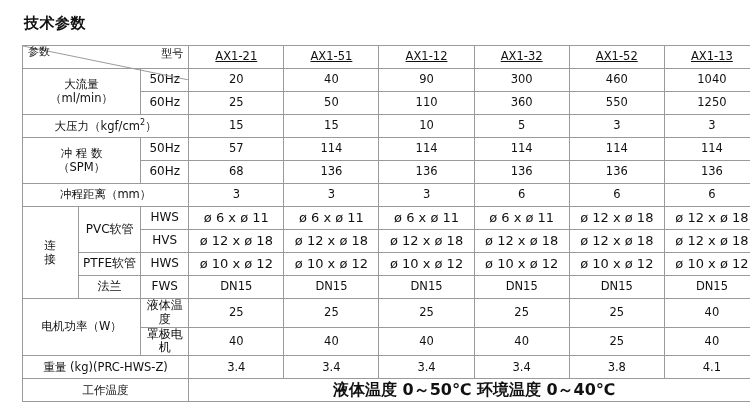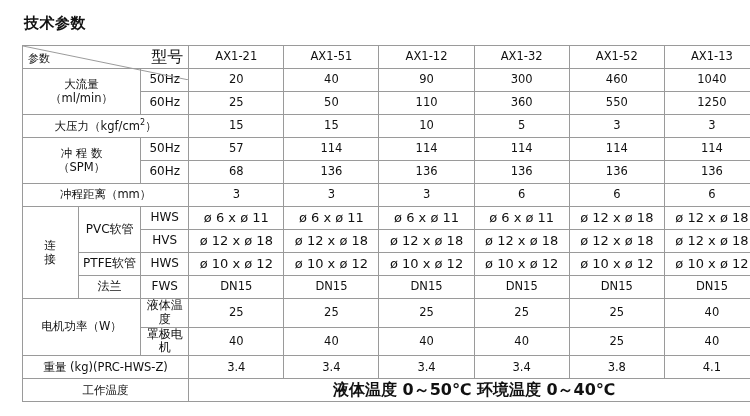--- a/index.html
+++ b/index.html
@@ -59,31 +59,32 @@
   }
   .hdr-cell .diag {
     position: absolute;
     inset: 0;
     pointer-events: none;
   }
   .hdr-cell .p-top {
     position: absolute;
     top: 2px;
     right: 5px;
-    font-size: 16px;
+    font-size: 11px;
   }
   .hdr-cell .p-bot {
     position: absolute;
-    bottom: 2px;
+    bottom: 9px;
     left: 5px;
     font-size: 11px;
   }
   td.model-head {
     font-size: 11.5px;
     height: 34px;
+    text-decoration: underline;
   }
   td.rowlabel {
     font-size: 11.5px;
   }
   td.sublabel {
     font-size: 12px;
   }
   td.vert {
     font-size: 11.5px;
     letter-spacing: 1px;

